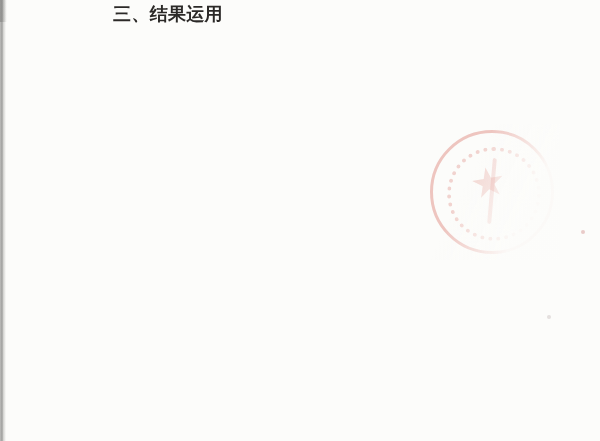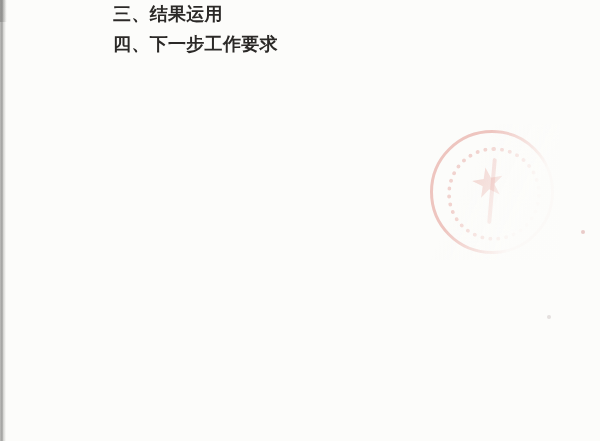--- a/index.html
+++ b/index.html
@@ -94,16 +94,15 @@
     <div class="seal-text-ring"></div>
     <div class="seal-star">★</div>
     <div class="seal-stroke"></div>
     <div class="seal-fade"></div>
   </div>
   <div class="speck speck-1"></div>
   <div class="speck speck-2"></div>
 
   <main class="content">
     <h2>三、结果运用</h2>
-    <h2>四、下一步工作要求</h2>
   </main>
 
 </div>
 
 </body></html>

